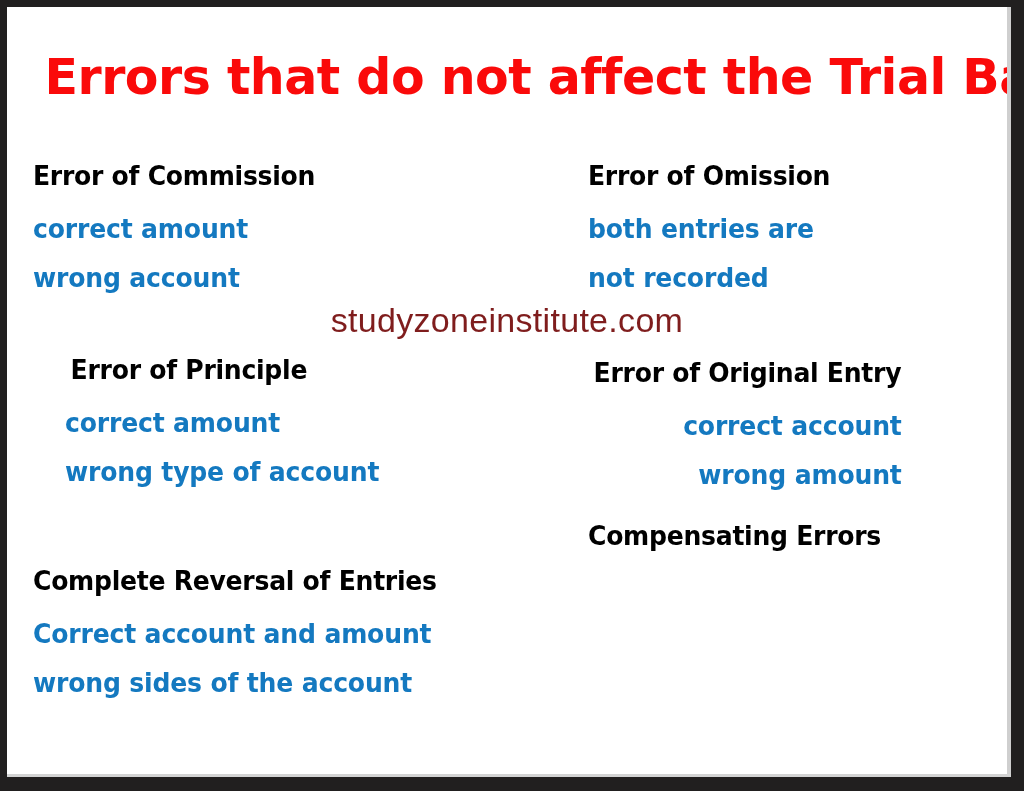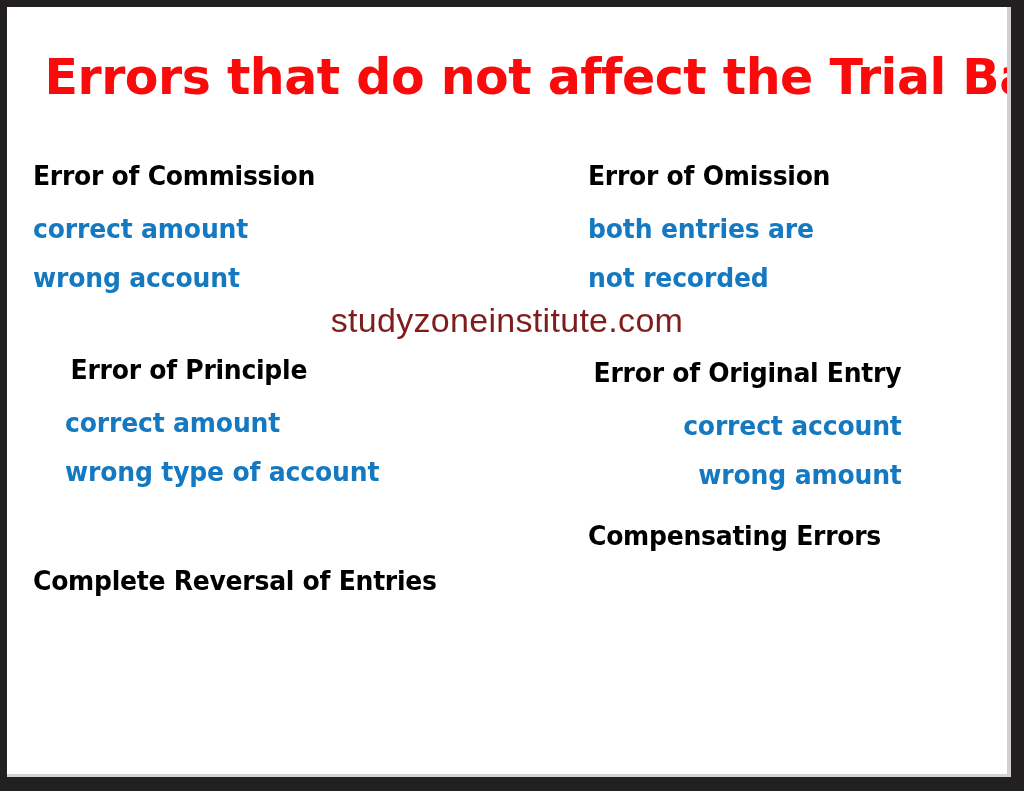--- a/index.html
+++ b/index.html
@@ -199,20 +199,24 @@
       <div class="block pos-r2c2">
         <div class="heading">Error of Original Entry</div>
         <div class="lines">
           <div class="line">correct account</div>
           <div class="line">wrong amount</div>
         </div>
       </div>
 
       <div class="block pos-r3c1">
         <div class="heading">Complete Reversal of Entries</div>
+        <div class="lines">
+          <div class="line">Correct account and amount</div>
+          <div class="line">wrong sides of the account</div>
+        </div>
       </div>
 
       <div class="block pos-r3c2">
         <div class="heading">Compensating Errors</div>
       </div>
 
     </div>
   </div>
 </div>
 

